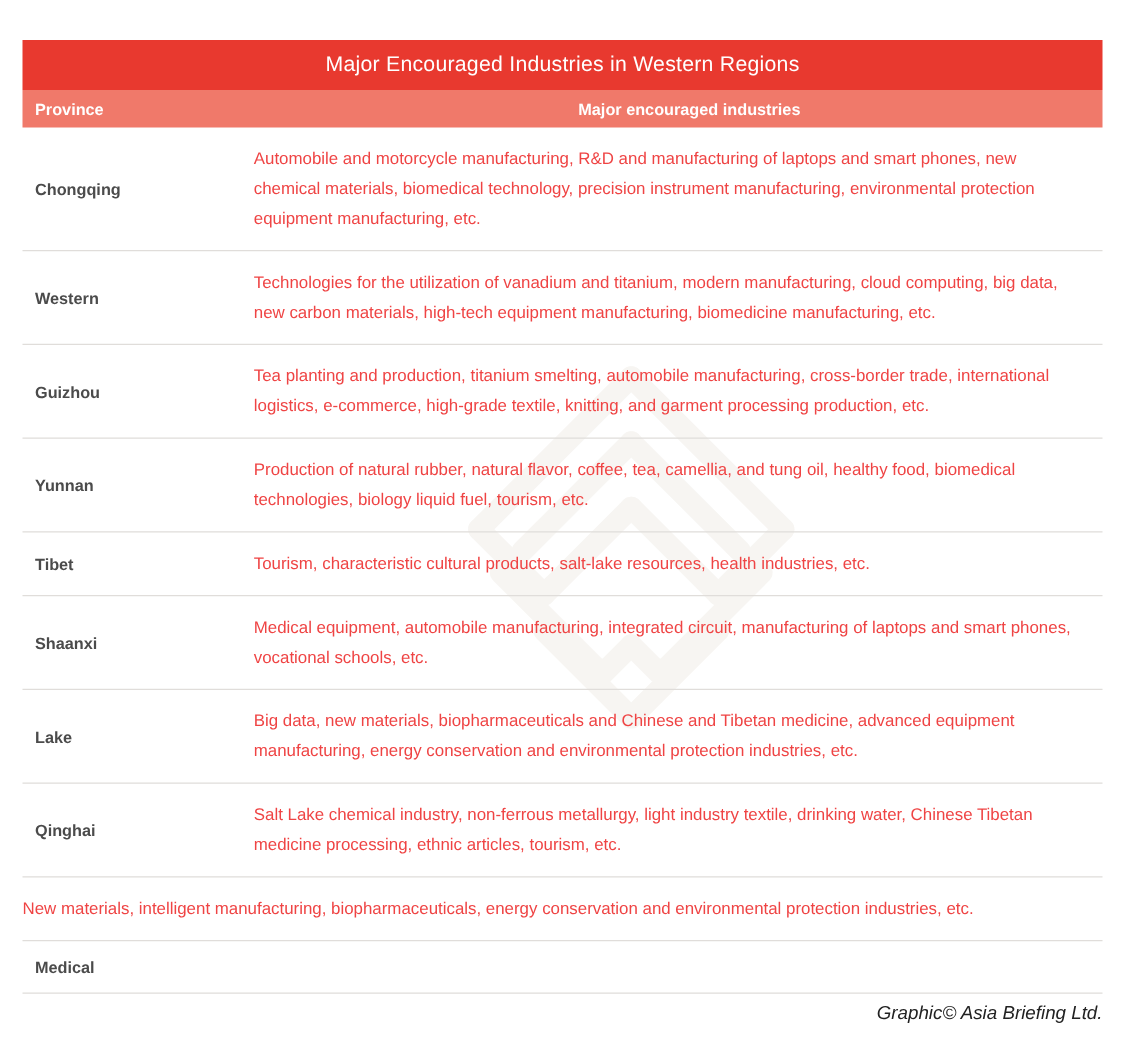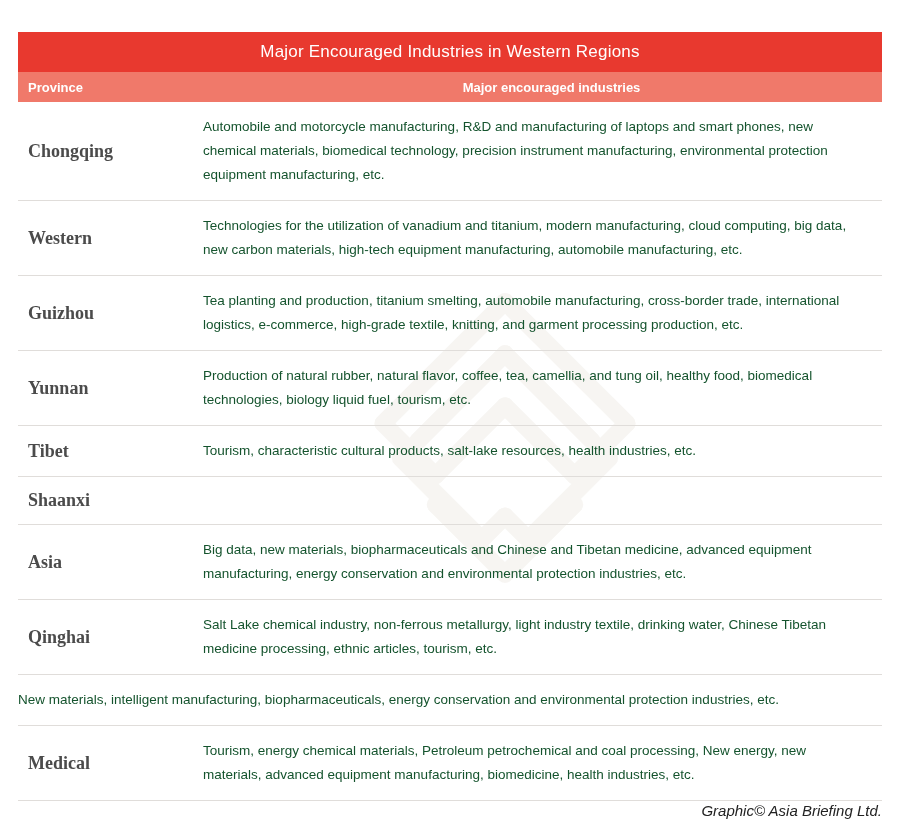--- a/index.html
+++ b/index.html
@@ -57,32 +57,31 @@
   .row {
     display: flex;
     border-bottom: 1px solid #e0ddda;
     padding: 13px 0;
     background: transparent;
   }
   .row .prov {
     width: 185px;
     padding-left: 10px;
     box-sizing: border-box;
-    font-size: 18px;
+    font-size: 13px;
     font-weight: bold;
     color: #4b4b4b;
     display: flex;
     align-items: center;
-    font-family: Liberation Serif, serif;
   }
   .row .ind {
     flex: 1;
     padding-right: 14px;
     font-size: 13.5px;
-    color: #14532d;
+    color: #ef4444;
     line-height: 24px;
   }
   .footer-credit {
     position: absolute;
     right: 18px;
     top: 802px;
     font-size: 15px;
     font-style: italic;
     color: #222222;
     font-family: "Liberation Sans", "DejaVu Sans", sans-serif;
@@ -130,59 +129,59 @@
 
     <div class="rows">
 
       <div class="row">
         <div class="prov">Chongqing</div>
         <div class="ind">Automobile and motorcycle manufacturing, R&amp;D and manufacturing of laptops and smart phones, new chemical materials, biomedical technology, precision instrument manufacturing, environmental protection equipment manufacturing, etc.</div>
       </div>
 
       <div class="row">
         <div class="prov">Western</div>
-        <div class="ind">Technologies for the utilization of vanadium and titanium, modern manufacturing, cloud computing, big data, new carbon materials, high-tech equipment manufacturing, automobile manufacturing, etc.</div>
+        <div class="ind">Technologies for the utilization of vanadium and titanium, modern manufacturing, cloud computing, big data, new carbon materials, high-tech equipment manufacturing, biomedicine manufacturing, etc.</div>
       </div>
 
       <div class="row">
         <div class="prov">Guizhou</div>
         <div class="ind">Tea planting and production, titanium smelting, automobile manufacturing, cross-border trade, international logistics, e-commerce, high-grade textile, knitting, and garment processing production, etc.</div>
       </div>
 
       <div class="row">
         <div class="prov">Yunnan</div>
         <div class="ind">Production of natural rubber, natural flavor, coffee, tea, camellia, and tung oil, healthy food, biomedical technologies, biology liquid fuel, tourism, etc.</div>
       </div>
 
       <div class="row">
         <div class="prov">Tibet</div>
         <div class="ind">Tourism, characteristic cultural products, salt-lake resources, health industries, etc.</div>
       </div>
 
       <div class="row">
         <div class="prov">Shaanxi</div>
+        <div class="ind">Medical equipment, automobile manufacturing, integrated circuit, manufacturing of laptops and smart phones, vocational schools, etc.</div>
       </div>
 
       <div class="row">
-        <div class="prov">Asia</div>
+        <div class="prov">Lake</div>
         <div class="ind">Big data, new materials, biopharmaceuticals and Chinese and Tibetan medicine, advanced equipment manufacturing, energy conservation and environmental protection industries, etc.</div>
       </div>
 
       <div class="row">
         <div class="prov">Qinghai</div>
         <div class="ind">Salt Lake chemical industry, non-ferrous metallurgy, light industry textile, drinking water, Chinese Tibetan medicine processing, ethnic articles, tourism, etc.</div>
       </div>
 
       <div class="row">
         <div class="ind">New materials, intelligent manufacturing, biopharmaceuticals, energy conservation and environmental protection industries, etc.</div>
       </div>
 
       <div class="row">
         <div class="prov">Medical</div>
-        <div class="ind">Tourism, energy chemical materials, Petroleum petrochemical and coal processing, New energy, new materials, advanced equipment manufacturing, biomedicine, health industries, etc.</div>
       </div>
 
     </div>
   </div>
 
   <div class="footer-credit">Graphic© Asia Briefing Ltd.</div>
 
 </div>
 
 </body></html>

